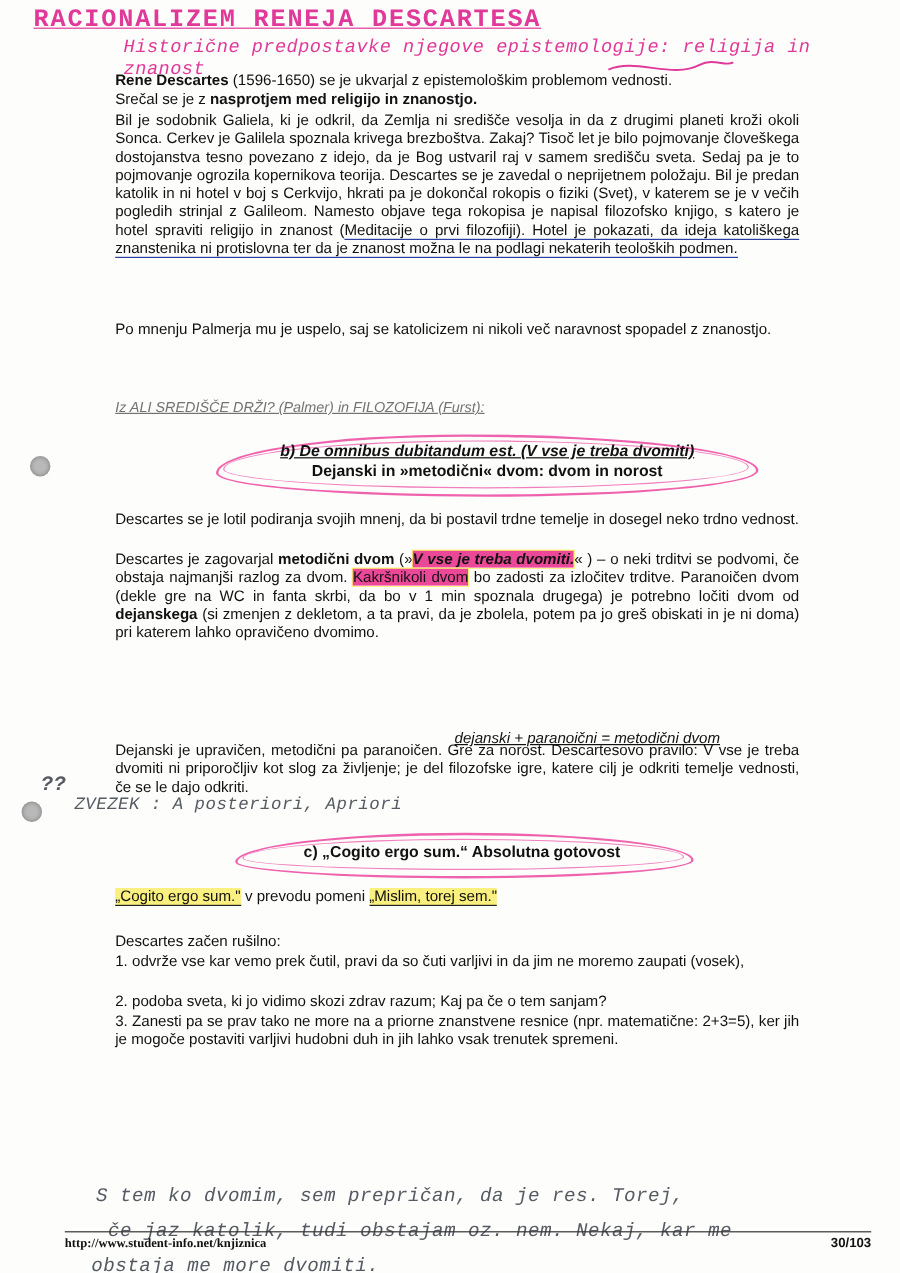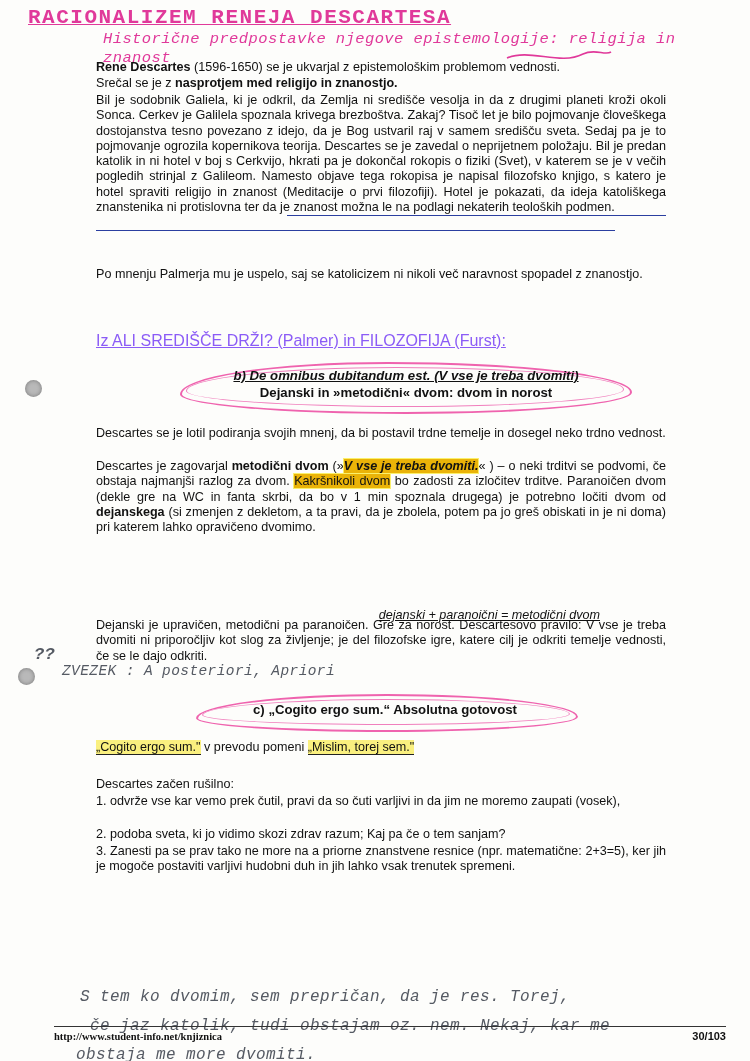--- a/index.html
+++ b/index.html
@@ -37,29 +37,29 @@
     color: #111;
     text-align: justify;
     font-family: "Liberation Sans", sans-serif;
   }
   .b { font-weight: bold; }
   .i { font-style: italic; }
   .u { text-decoration: underline; }
 
   
   .hl-yellow {
-    background: #eab308;
+    background: #ec4899;
     box-shadow: 0 0 0 1px #fbf06b;
   }
   .hl-yellow-soft {
     background: #faf07f;
   }
   .ul-blue {
     border-bottom: 1.2px solid #2b3fa0;
-    padding-bottom: 16px;
+    padding-bottom: 0px;
   }
   .ul-black {
     border-bottom: 1px solid #222;
   }
 
   
   .cloud {
     position: absolute;
     border: 2px solid #ef63ae;
     border-radius: 48% 52% 50% 50% / 60% 55% 45% 40%;
@@ -103,22 +103,23 @@
   .footer-rule {
     position: absolute;
     left: 54px;
     right: 24px;
     bottom: 34px;
     border-top: 1px solid #333;
   }
 
   .section-head {
     position: absolute;
-    font-size: 16px;
-    color: #8b5cf6;
+    font-size: 12px;
+    font-style: italic;
+    color: #737373;
     text-decoration: underline;
     font-family: "Liberation Sans", sans-serif;
   }
 
   .centered {
     text-align: center;
   }
   .swirl {
     position: absolute;
     pointer-events: none;

